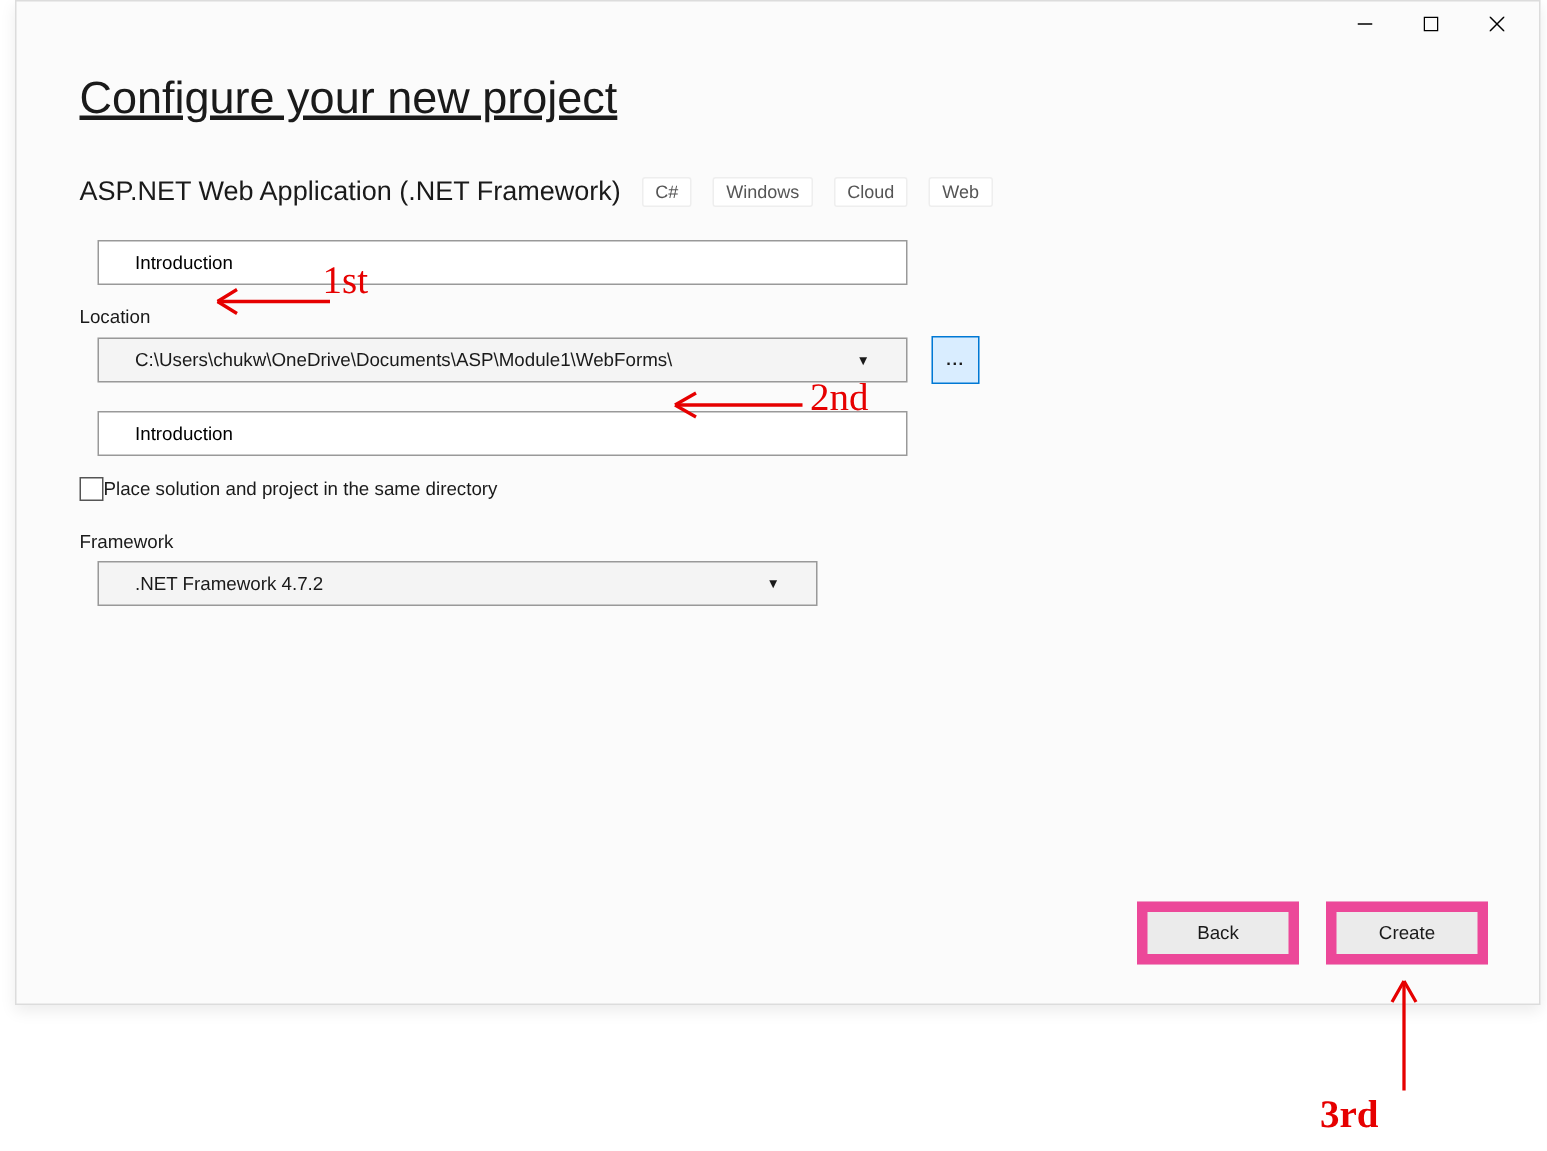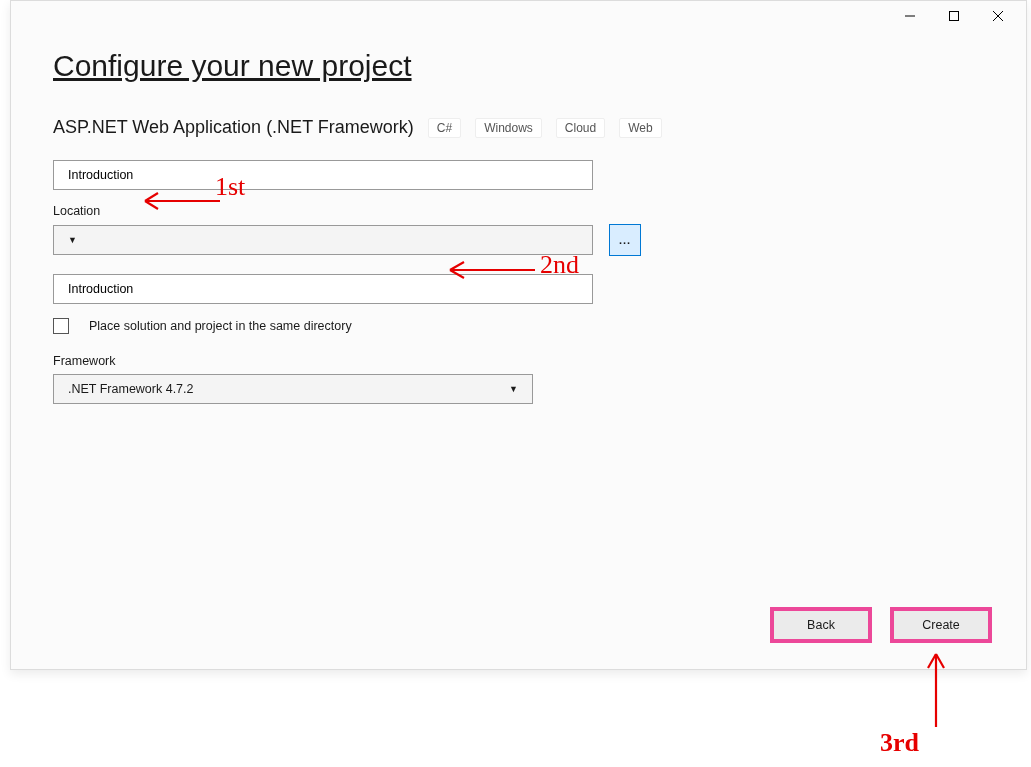--- a/index.html
+++ b/index.html
@@ -85,23 +85,24 @@
     justify-content:center;
     font-style: italic;
     font-family: serif;
   }
   .txt, .combo {
     width: 540px;
     height: 30px;
     border: 1px solid #999;
     background:#fff;
     font-size: 12.5px;
-    padding: 0 14px;
+    padding: 0 24px;
     box-sizing: border-box;
     outline: none;
+    margin-left: 12px;
   }
   .combo {
     display:flex;
     align-items:center;
     justify-content:space-between;
     background:#f4f4f4;
   }
   .combo .caret {
     font-size:9px;
   }
@@ -114,37 +115,37 @@
   .browse {
     width:30px;height:30px;
     border:1px solid #0078d4;
     background:#d9edff;
     display:flex;align-items:center;justify-content:center;
     font-weight:bold;
     font-size:11px;
     letter-spacing:1px;
   }
   .check-row {
-    display:flex;align-items:center;gap:20px;
+    display:flex;align-items:center;gap:0;
     font-size:12.5px;
     margin-bottom:20px;
   }
   .chk {
     width:14px;height:14px;border:1px solid #555;background:#fff;
   }
   .buttons {
     position:absolute;
     bottom:26px;
     right:34px;
     display:flex;
     gap:18px;
   }
   .btn {
     width:94px;height:28px;
-    border:4px solid #ec4899;
+    border:7px solid #ec4899;
     background:#ebebeb;
     font-size:12.5px;
     display:flex;align-items:center;justify-content:center;
   }
   
   .anno {
     position:absolute;
     pointer-events:none;
     color:#e60000;
     font-family: "Segoe Script","Comic Sans MS",cursive;
@@ -191,20 +192,21 @@
     </div>
 
     <div class="formblock">
       <input class="txt" value="Introduction" style="">
     </div>
 
     <div class="formblock">
       <div class="label">Location</div>
       <div class="row">
         <div class="combo">
+          <span>C:\Users\chukw\OneDrive\Documents\ASP\Module1\WebForms\</span>
           <span class="caret">▼</span>
         </div>
         <div class="browse">...</div>
       </div>
     </div>
 
     <div class="formblock">
       <input class="txt" value="Introduction" style="">
     </div>
 

